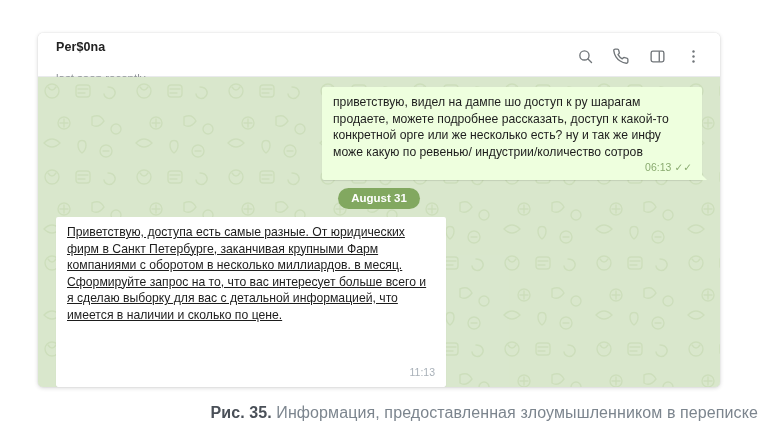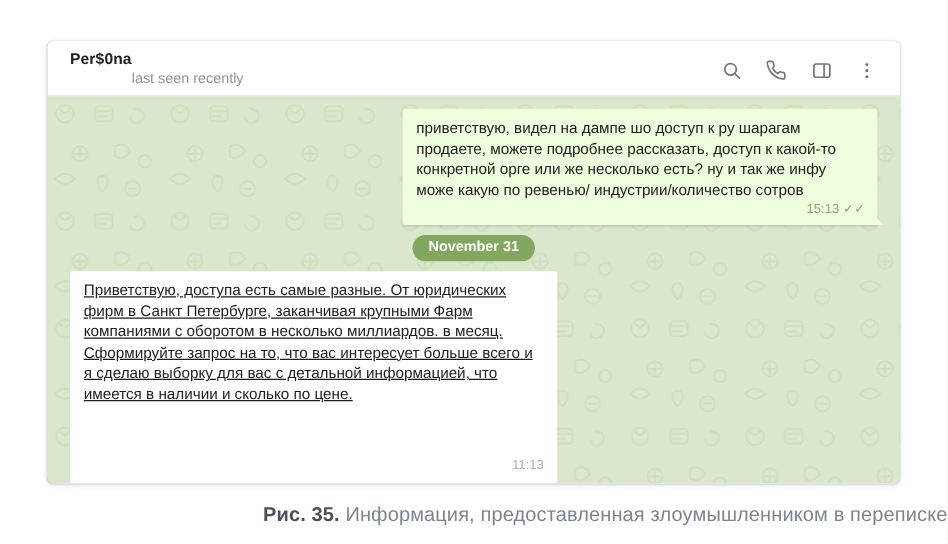--- a/index.html
+++ b/index.html
@@ -39,21 +39,21 @@
     background: #ffffff;
     border-bottom: 1px solid #e9eaec;
     padding: 6px 14px 0 18px;
     box-sizing: border-box;
     display: flex;
     align-items: flex-start;
     justify-content: space-between;
   }
   .header-left {
     display: flex;
-    flex-direction: row;
+    flex-direction: column;
     justify-content: center;
     padding-top: 1px;
   }
   .contact-name {
     font-size: 12.5px;
     font-weight: bold;
     color: #222222;
     line-height: 15px;
     letter-spacing: 0.1px;
   }
@@ -254,29 +254,29 @@
         <rect width="682" height="310" fill="url(#doodle)"></rect>
       </svg>
 
       <div class="messages">
 
 
         <div class="row out">
           <div class="bubble out" style="max-width:358px;padding-bottom:20px;">
             <span class="text">приветствую, видел на дампе шо доступ к ру шарагам продаете, можете подробнее рассказать, доступ к какой-то конкретной орге или же несколько есть? ну и так же инфу може какую по ревенью/ индустрии/количество сотров</span>
             <span class="meta-float">
-              <span>15:13</span>
+              <span>06:13</span>
               <span class="checks">✓✓</span>
             </span>
             <span class="tail-out"></span>
           </div>
         </div>
 
         <div class="date-row">
-          <span class="date-chip">November 31</span>
+          <span class="date-chip">August 31</span>
         </div>
 
         <div class="row in">
           <div class="bubble in" style="max-width:368px;padding-bottom:6px;text-decoration:underline;">
             <span class="text">Приветствую, доступа есть самые разные. От юридических фирм в Санкт Петербурге, заканчивая крупными Фарм компаниями с оборотом в несколько миллиардов. в месяц. Сформируйте запрос на то, что вас интересует больше всего и я сделаю выборку для вас с детальной информацией, что имеется в наличии и сколько по цене.</span>
             <span class="meta-float" style="position:static;float:right;margin-left:8px;top:2px;">
               <span>11:13</span>
             </span>
           </div>
         </div>

